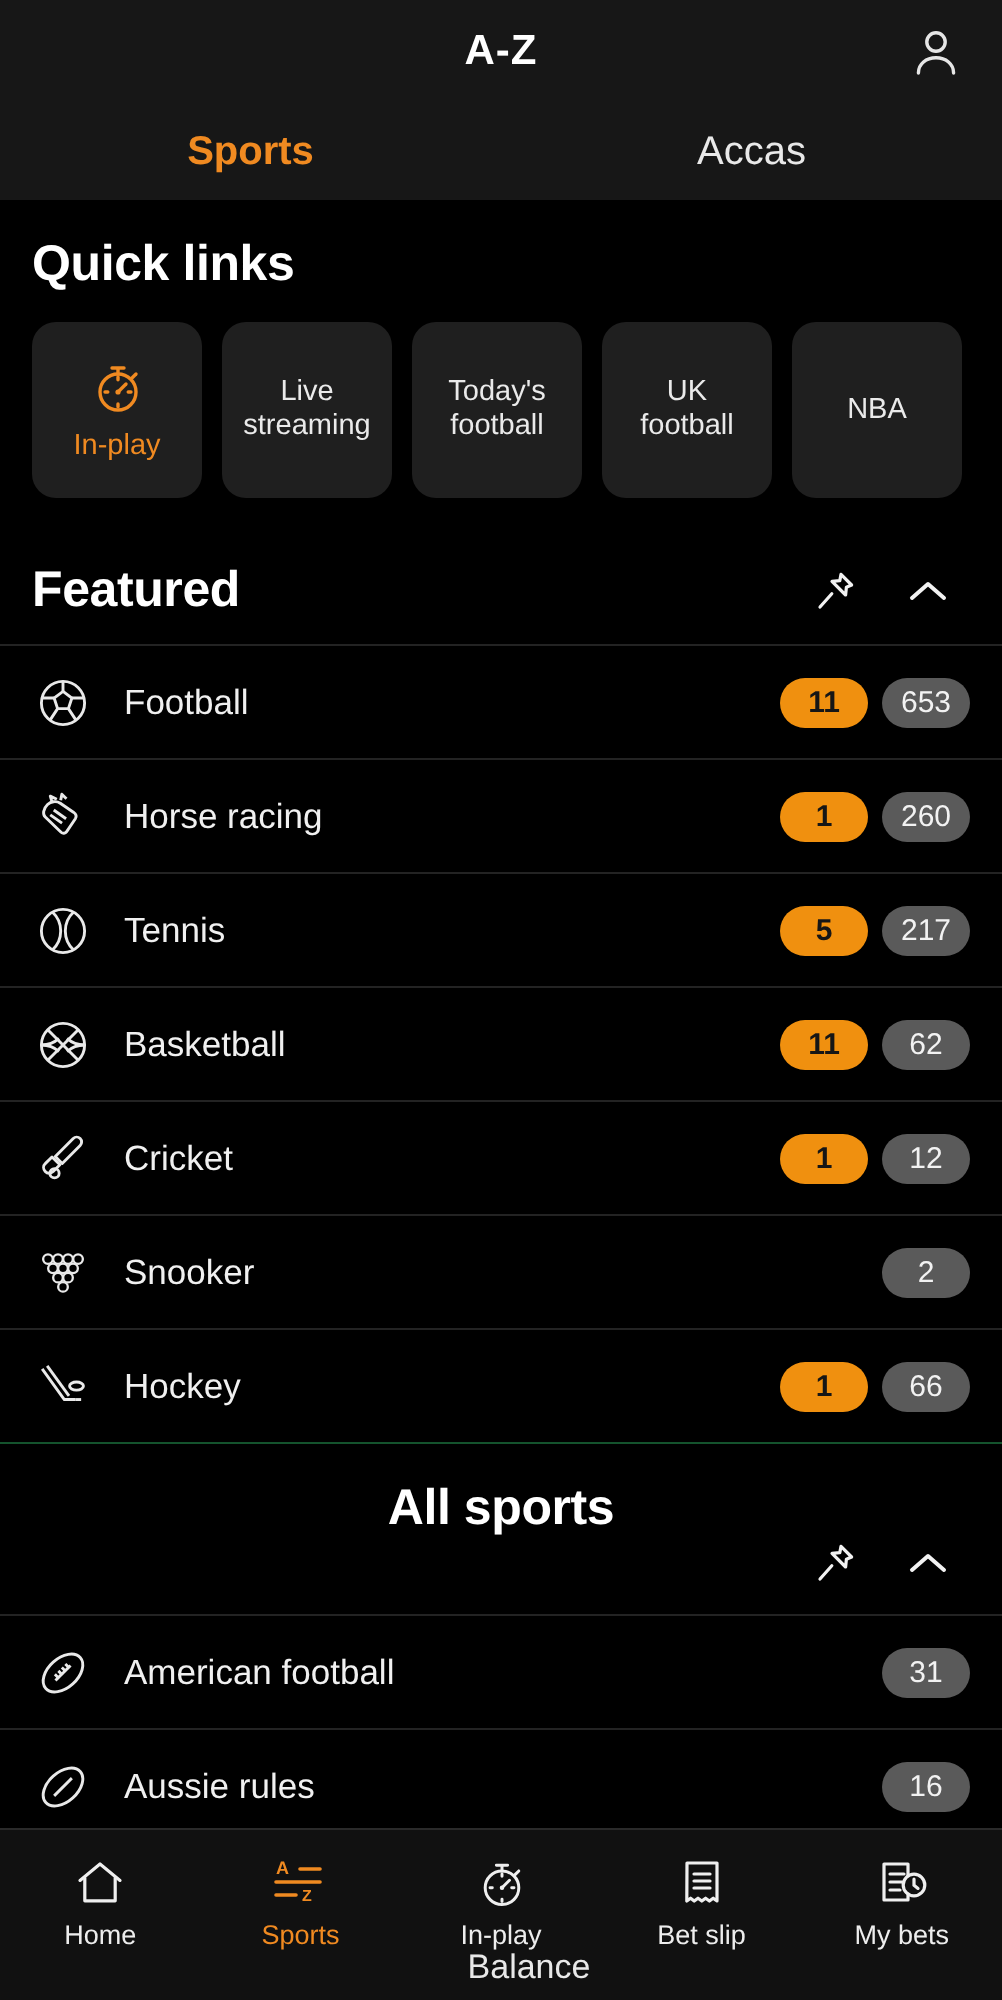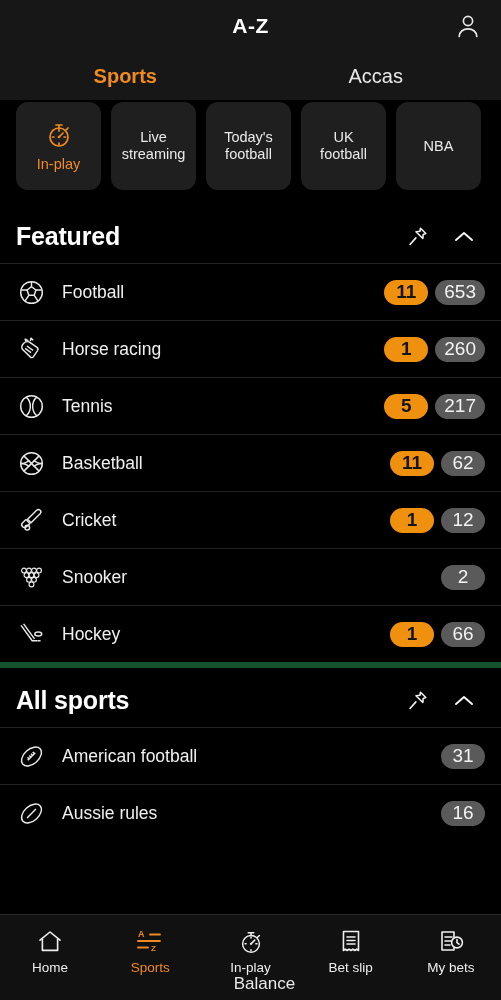--- a/index.html
+++ b/index.html
@@ -40,21 +40,21 @@
   
   .sport-row {
     display:flex; align-items:center; height:57px; padding:0 16px;
     border-top:1px solid #232323;
   }
   .sport-icon { width:30px; height:30px; flex:0 0 auto; display:flex; align-items:center; justify-content:center; margin-right:16px; }
   .sport-name { font-size:17.5px; color:#f0f0f0; flex:1 1 auto; }
   .badges { display:flex; align-items:center; gap:7px; }
   .badge {
     min-width:44px; height:25px; border-radius:13px; display:flex; align-items:center; justify-content:center;
-    font-size:19px; padding:0 9px;
+    font-size:15px; padding:0 9px;
   }
   .badge.live { background:#f0900f; color:#161616; font-weight:bold; }
   .badge.count { background:#5a5a5a; color:#f2f2f2;text-align:center; }
 
   
   .bottom-nav {
     flex:0 0 auto; height:86px; background:#111; border-top:1px solid #2a2a2a;
     display:flex; align-items:flex-start; position:relative;
   }
   .nav-item { flex:1; display:flex; flex-direction:column; align-items:center; gap:3px; padding-top:12px; }
@@ -85,20 +85,23 @@
         <span>Sports</span>
       </div>
       <div class="tab">
         <span>Accas</span>
       </div>
     </div>
   </div>
 
   <div class="content">
 
+    <div class="section-title-row">
+      <div class="section-title">Quick links</div>
+    </div>
     <div class="quick-scroll">
 
       <div class="quick-card highlight">
         <span>
           <svg width="30" height="30" viewBox="0 0 30 30" fill="none" stroke="#f08a21" stroke-width="1.7">
             <circle cx="15" cy="17" r="9"></circle>
             <path d="M12 5h6M15 5v3" stroke-linecap="round"></path>
             <path d="M22 10l2-2" stroke-linecap="round"></path>
             <path d="M15 17l4-4" stroke-linecap="round"></path>
             <circle cx="15" cy="17" r="1.3" fill="#f08a21" stroke="none"></circle>
@@ -254,21 +257,21 @@
           </svg>
         </span>
         <span class="sport-name">Hockey</span>
         <span class="badges">
           <span class="badge live">1</span>
           <span class="badge count">66</span>
         </span>
       </div>
     </div>
 
-    <div class="section-title-row" style="border-top:6px solid #14532d;">
+    <div class="section-title-row" style="border-top:1px solid #14532d;flex-direction:column;">
       <div class="section-title">All sports</div>
       <div class="section-actions">
         <span>
           <svg width="24" height="24" viewBox="0 0 24 24" fill="none" stroke="#f2f2f2" stroke-width="1.6" stroke-linecap="round" stroke-linejoin="round">
             <path d="M15.5 3.2l5.3 5.3-2.6 1.1-.4 3.9-6.8-6.8 3.9-.4z"></path>
             <path d="M10.9 12.9L5 19.5"></path>
           </svg>
         </span>
         <span>
           <svg width="26" height="26" viewBox="0 0 26 26" fill="none" stroke="#f2f2f2" stroke-width="2" stroke-linecap="round" stroke-linejoin="round">

